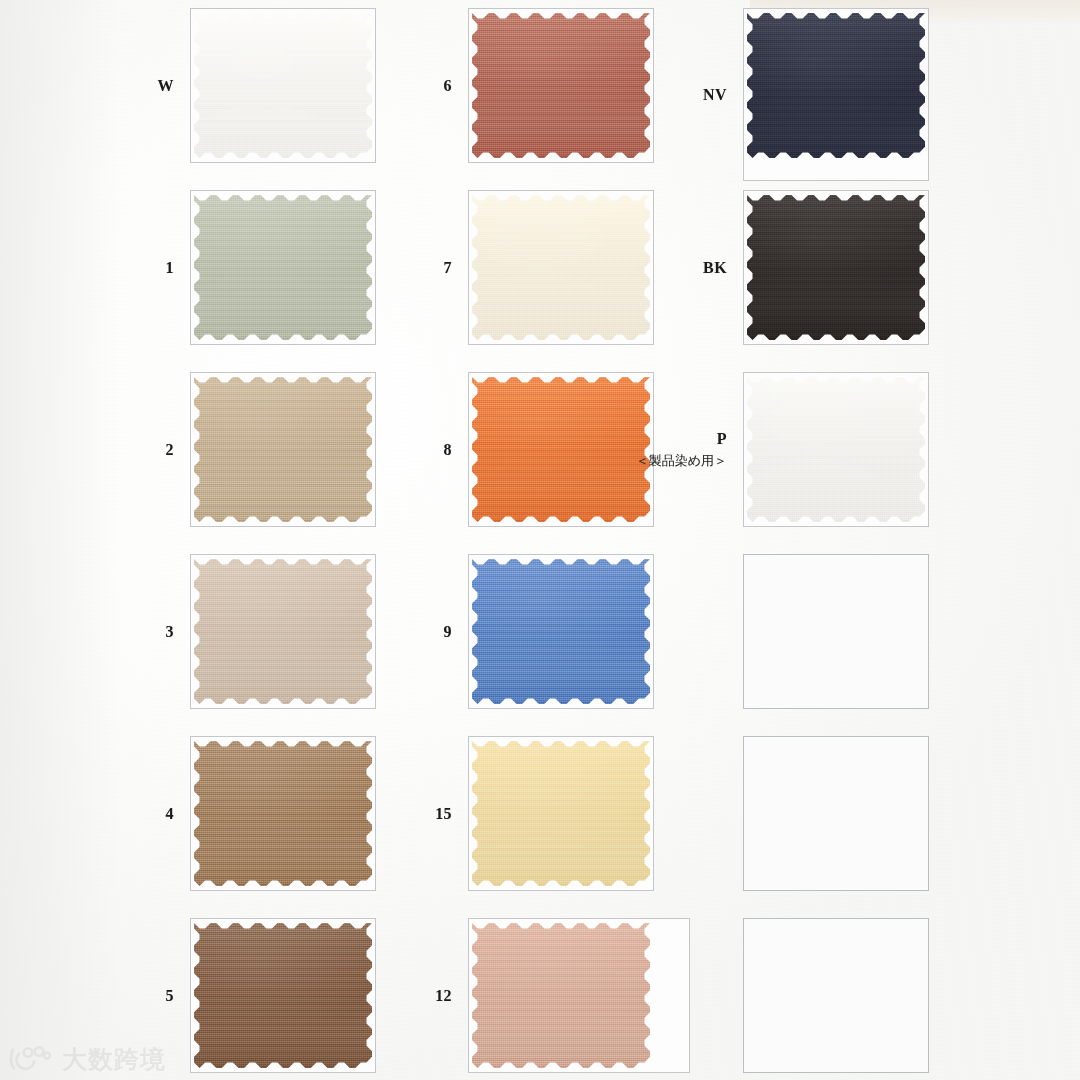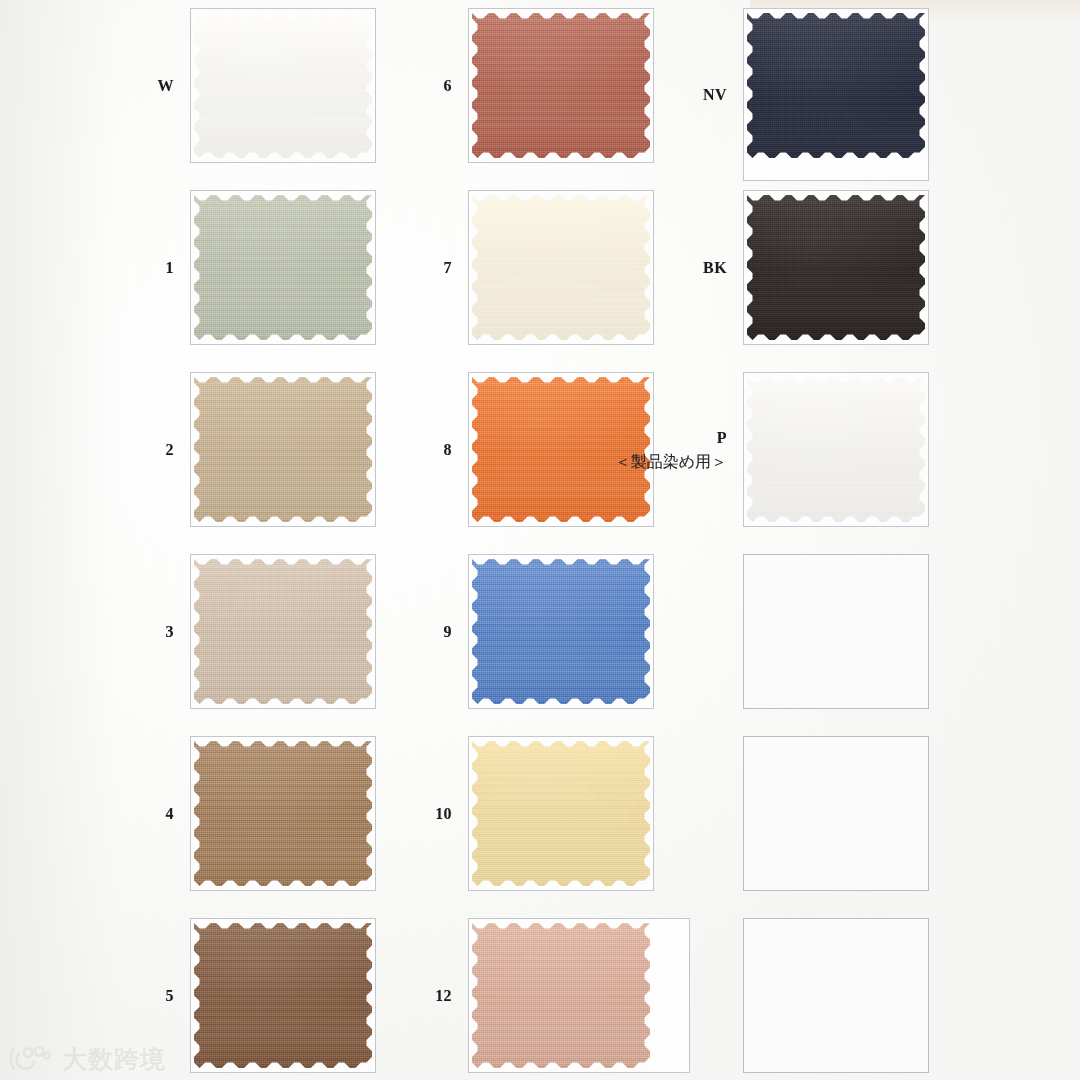--- a/index.html
+++ b/index.html
@@ -53,21 +53,21 @@
     white-space:nowrap;
     color:#1b1b1b;
     font-weight:700;
     font-size:16px;
     letter-spacing:.4px;
     line-height:1.15;
     text-shadow:0 0 1px rgba(0,0,0,.18);
   }
   .cell-label .sub{
     display:block;
-    font-size:16px;
+    font-size:13px;
     font-weight:400;
     letter-spacing:0;
     margin-top:6px;
     font-family:Liberation Sans, sans-serif;
     color:#262626;
   }
 
   
   .slot{
     position:absolute;inset:0;
@@ -238,21 +238,21 @@
       <div class="cell-label"><span>9</span></div>
       <div class="slot"></div>
       <div class="swatch">
         <div class="pinked" style="clip-path: polygon(0px 0px, 5.6px 5.5px, 11.1px 5.5px, 16.7px 0px, 22.3px 0px, 27.8px 5.5px, 33.4px 5.5px, 38.9px 0px, 44.5px 0px, 50.1px 5.5px, 55.6px 5.5px, 61.2px 0px, 66.8px 0px, 72.3px 5.5px, 77.9px 5.5px, 83.4px 0px, 89px 0px, 94.6px 5.5px, 100.1px 5.5px, 105.7px 0px, 111.3px 0px, 116.8px 5.5px, 122.4px 5.5px, 127.9px 0px, 133.5px 0px, 139.1px 5.5px, 144.6px 5.5px, 150.2px 0px, 155.8px 0px, 161.3px 5.5px, 166.9px 5.5px, 172.4px 0px, 178px 0px, 178px 0px, 172.5px 5.6px, 172.5px 11.2px, 178px 16.7px, 178px 22.3px, 172.5px 27.9px, 172.5px 33.5px, 178px 39px, 178px 44.6px, 172.5px 50.2px, 172.5px 55.8px, 178px 61.3px, 178px 66.9px, 172.5px 72.5px, 172.5px 78.1px, 178px 83.7px, 178px 89.2px, 172.5px 94.8px, 172.5px 100.4px, 178px 106px, 178px 111.5px, 172.5px 117.1px, 172.5px 122.7px, 178px 128.3px, 178px 133.8px, 172.5px 139.4px, 178px 145px, 178px 145px, 172.4px 139.5px, 166.9px 139.5px, 161.3px 145px, 155.8px 145px, 150.2px 139.5px, 144.6px 139.5px, 139.1px 145px, 133.5px 145px, 127.9px 139.5px, 122.4px 139.5px, 116.8px 145px, 111.3px 145px, 105.7px 139.5px, 100.1px 139.5px, 94.6px 145px, 89px 145px, 83.4px 139.5px, 77.9px 139.5px, 72.3px 145px, 66.8px 145px, 61.2px 139.5px, 55.6px 139.5px, 50.1px 145px, 44.5px 145px, 38.9px 139.5px, 33.4px 139.5px, 27.8px 145px, 22.3px 145px, 16.7px 139.5px, 11.1px 139.5px, 5.6px 145px, 0px 145px, 5.5px 145px, 0px 139.4px, 0px 133.8px, 5.5px 128.3px, 5.5px 122.7px, 0px 117.1px, 0px 111.5px, 5.5px 106px, 5.5px 100.4px, 0px 94.8px, 0px 89.2px, 5.5px 83.7px, 5.5px 78.1px, 0px 72.5px, 0px 66.9px, 5.5px 61.3px, 5.5px 55.8px, 0px 50.2px, 0px 44.6px, 5.5px 39px, 5.5px 33.5px, 0px 27.9px, 0px 22.3px, 5.5px 16.7px, 5.5px 11.2px, 0px 5.6px, 0px 0px);">
           <div class="weave" style="background: linear-gradient(rgb(99, 135, 201) 0%, rgb(90, 126, 192) 45%, rgb(83, 119, 185) 100%);"></div>
         </div>
         <div class="shadow"></div>
       </div>
     </div>
     <div class="cell" style="left: 468px; top: 736px; width: 186px; height: 155px;">
-      <div class="cell-label"><span>10</span></div>
+      <div class="cell-label"><span>15</span></div>
       <div class="slot"></div>
       <div class="swatch">
         <div class="pinked" style="clip-path: polygon(0px 0px, 5.6px 5.5px, 11.1px 5.5px, 16.7px 0px, 22.3px 0px, 27.8px 5.5px, 33.4px 5.5px, 38.9px 0px, 44.5px 0px, 50.1px 5.5px, 55.6px 5.5px, 61.2px 0px, 66.8px 0px, 72.3px 5.5px, 77.9px 5.5px, 83.4px 0px, 89px 0px, 94.6px 5.5px, 100.1px 5.5px, 105.7px 0px, 111.3px 0px, 116.8px 5.5px, 122.4px 5.5px, 127.9px 0px, 133.5px 0px, 139.1px 5.5px, 144.6px 5.5px, 150.2px 0px, 155.8px 0px, 161.3px 5.5px, 166.9px 5.5px, 172.4px 0px, 178px 0px, 178px 0px, 172.5px 5.6px, 172.5px 11.2px, 178px 16.7px, 178px 22.3px, 172.5px 27.9px, 172.5px 33.5px, 178px 39px, 178px 44.6px, 172.5px 50.2px, 172.5px 55.8px, 178px 61.3px, 178px 66.9px, 172.5px 72.5px, 172.5px 78.1px, 178px 83.7px, 178px 89.2px, 172.5px 94.8px, 172.5px 100.4px, 178px 106px, 178px 111.5px, 172.5px 117.1px, 172.5px 122.7px, 178px 128.3px, 178px 133.8px, 172.5px 139.4px, 178px 145px, 178px 145px, 172.4px 139.5px, 166.9px 139.5px, 161.3px 145px, 155.8px 145px, 150.2px 139.5px, 144.6px 139.5px, 139.1px 145px, 133.5px 145px, 127.9px 139.5px, 122.4px 139.5px, 116.8px 145px, 111.3px 145px, 105.7px 139.5px, 100.1px 139.5px, 94.6px 145px, 89px 145px, 83.4px 139.5px, 77.9px 139.5px, 72.3px 145px, 66.8px 145px, 61.2px 139.5px, 55.6px 139.5px, 50.1px 145px, 44.5px 145px, 38.9px 139.5px, 33.4px 139.5px, 27.8px 145px, 22.3px 145px, 16.7px 139.5px, 11.1px 139.5px, 5.6px 145px, 0px 145px, 5.5px 145px, 0px 139.4px, 0px 133.8px, 5.5px 128.3px, 5.5px 122.7px, 0px 117.1px, 0px 111.5px, 5.5px 106px, 5.5px 100.4px, 0px 94.8px, 0px 89.2px, 5.5px 83.7px, 5.5px 78.1px, 0px 72.5px, 0px 66.9px, 5.5px 61.3px, 5.5px 55.8px, 0px 50.2px, 0px 44.6px, 5.5px 39px, 5.5px 33.5px, 0px 27.9px, 0px 22.3px, 5.5px 16.7px, 5.5px 11.2px, 0px 5.6px, 0px 0px);">
           <div class="weave" style="background: linear-gradient(rgb(245, 224, 165) 0%, rgb(236, 215, 156) 45%, rgb(229, 208, 149) 100%);"></div>
         </div>
         <div class="shadow"></div>
       </div>
     </div>
     <div class="cell" style="left: 468px; top: 918px; width: 222px; height: 155px;">
       <div class="cell-label"><span>12</span></div>

